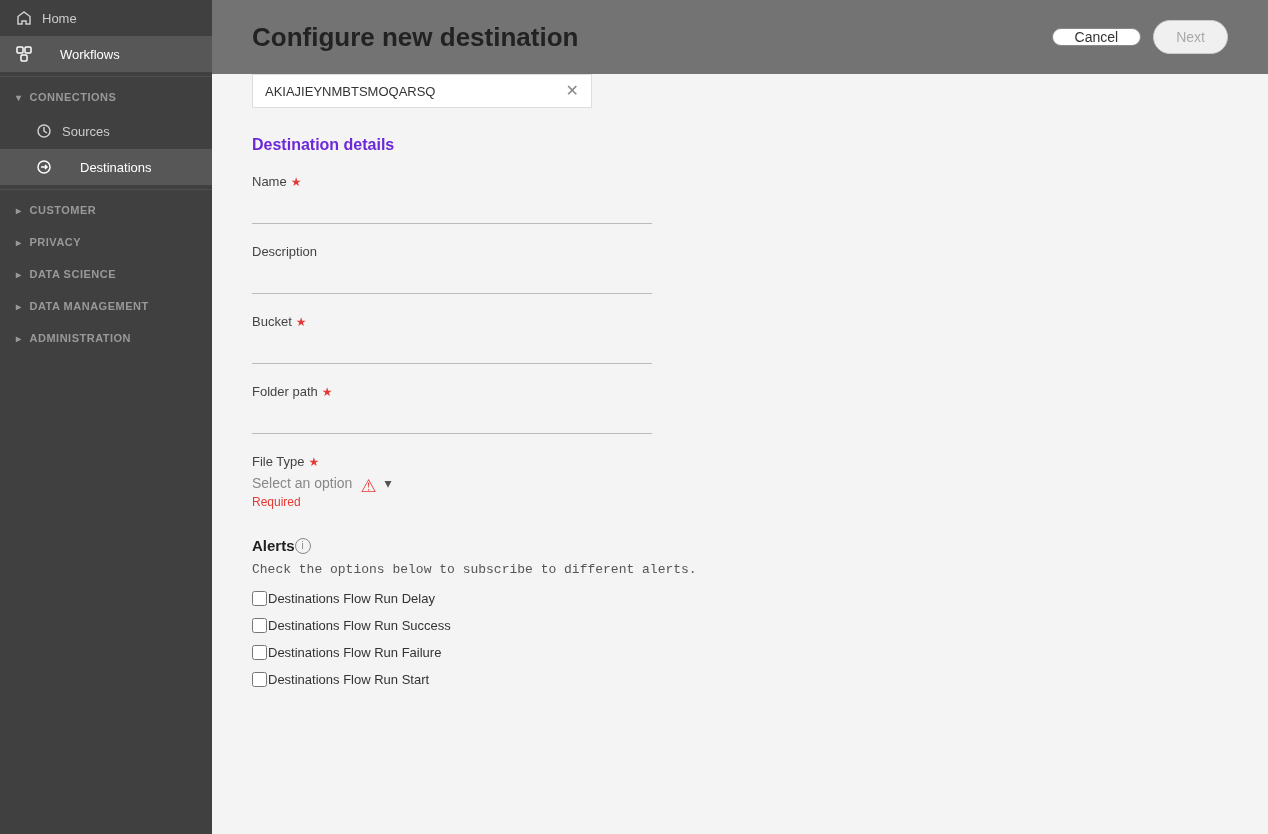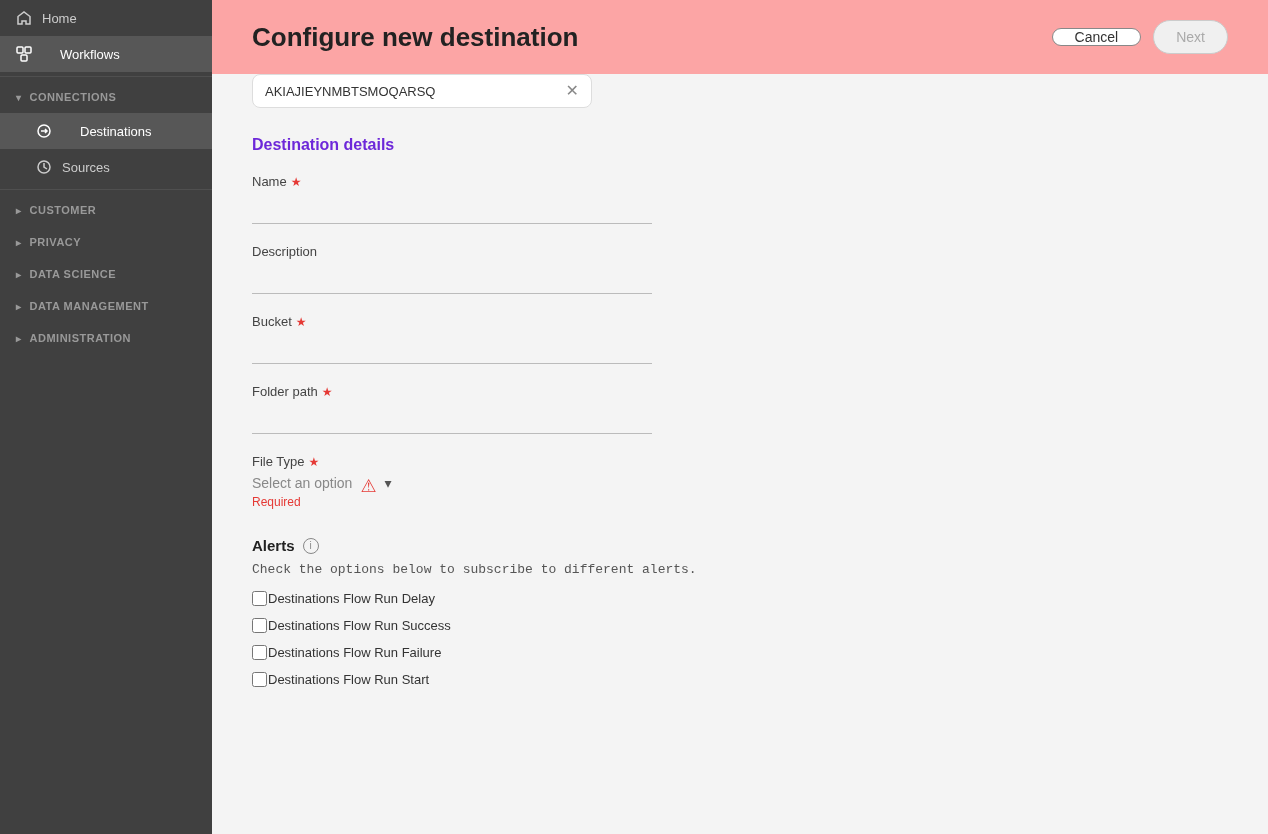--- a/index.html
+++ b/index.html
@@ -49,21 +49,21 @@
       overflow-y: auto;
       padding: 0;
     }
 
     
     .page-header {
       display: flex;
       align-items: center;
       justify-content: space-between;
       padding: 20px 40px;
-      background: #fca5a5;
+      background: #737373;
     }
     .page-title {
       font-size: 26px;
       font-weight: 600;
       color: #222;
     }
     .header-buttons { display: flex; gap: 12px; align-items: center; }
     .btn-cancel {
       padding: 0 22px;
       border: 1.5px solid #888;
@@ -87,21 +87,21 @@
     .content-area {
       padding: 0 40px 40px 40px;
     }
 
     
     .search-bar {
       display: flex;
       align-items: center;
       background: #fff;
       border: 1px solid #ddd;
-      border-radius: 8px;
+      border-radius: 0;
       padding: 8px 12px;
       width: 340px;
       margin-bottom: 28px;
     }
     .search-input {
       flex: 1;
       border: none;
       outline: none;
       font-size: 13px;
       color: #333;
@@ -166,21 +166,20 @@
       font-size: 12px;
       color: #e53935;
       margin-top: 4px;
     }
 
     
     .alerts-section { margin-top: 28px; }
     .alerts-header {
       display: flex;
       align-items: center;
-      gap: 8px;
       margin-bottom: 8px;
     }
     .alerts-title {
       font-size: 15px;
       font-weight: 600;
       color: #222;
     }
     .info-icon {
       width: 16px;
       height: 16px;
@@ -238,38 +237,38 @@
     </span>
     <span>Workflows</span>
   </div>
 
   <hr class="sidebar-divider">
 
   <div class="sidebar-section">
     <span class="chevron">▾</span>
     <span>CONNECTIONS</span>
   </div>
+  <div class="sidebar-item" style="padding-left:36px;">
+    <span class="sidebar-icon">
+      <svg viewBox="0 0 16 16" fill="none" stroke="currentColor" stroke-width="1.5">
+        <circle cx="8" cy="8" r="6"></circle>
+        <path d="M8 4v4l3 2"></path>
+      </svg>
+    </span>
+    <span>Sources</span>
+  </div>
   <div class="sidebar-item active" style="padding-left:36px;">
     <span class="sidebar-icon">
       <svg viewBox="0 0 16 16" fill="none" stroke="currentColor" stroke-width="1.5">
         <circle cx="8" cy="8" r="6"></circle>
         <path d="M5 8h6M9 6l2 2-2 2"></path>
       </svg>
     </span>
     <span>Destinations</span>
   </div>
-  <div class="sidebar-item" style="padding-left:36px;">
-    <span class="sidebar-icon">
-      <svg viewBox="0 0 16 16" fill="none" stroke="currentColor" stroke-width="1.5">
-        <circle cx="8" cy="8" r="6"></circle>
-        <path d="M8 4v4l3 2"></path>
-      </svg>
-    </span>
-    <span>Sources</span>
-  </div>
 
   <hr class="sidebar-divider">
 
   <div class="sidebar-section">
     <span class="chevron">▸</span>
     <span>CUSTOMER</span>
   </div>
   <div class="sidebar-section">
     <span class="chevron">▸</span>
     <span>PRIVACY</span>

